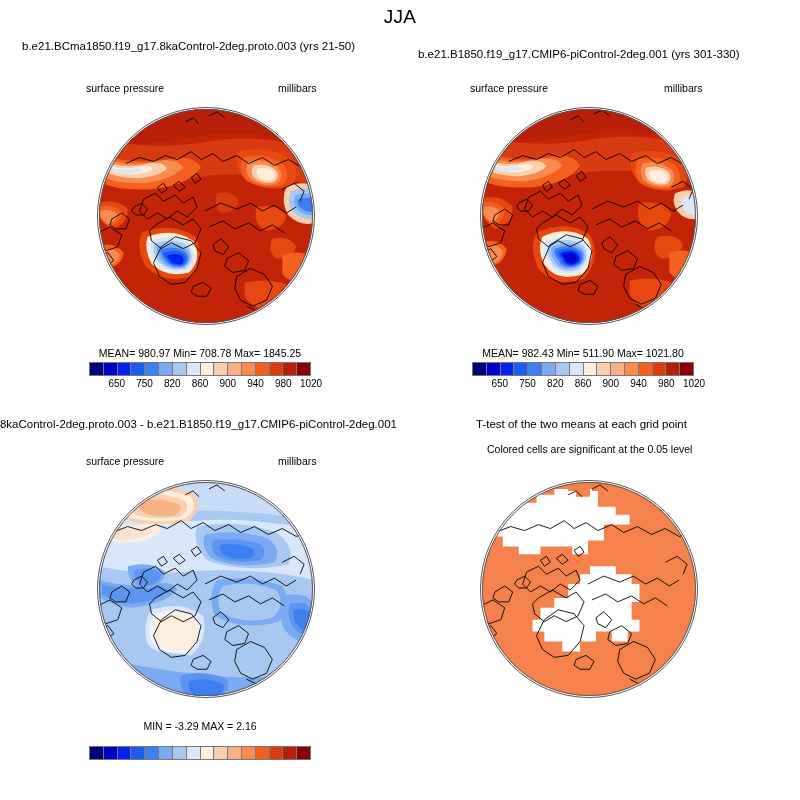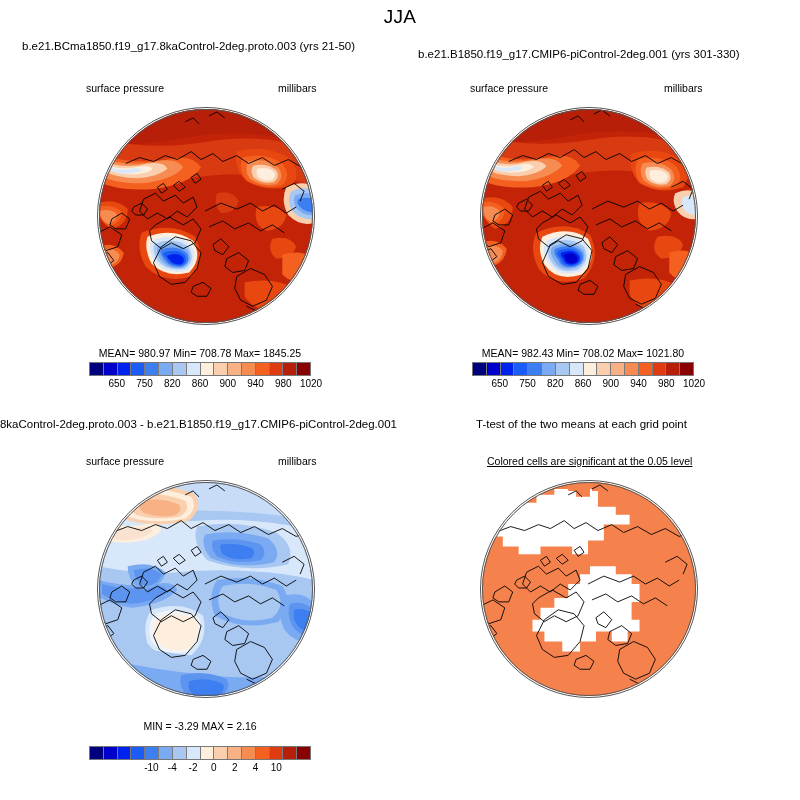--- a/index.html
+++ b/index.html
@@ -39,21 +39,21 @@
   .cap {
     font-size: 10.5px;
     white-space: nowrap;
   }
   .cap-var-1  { left: 86px;  top: 82px; }
   .cap-unit-1 { left: 278px; top: 82px; }
   .cap-var-2  { left: 470px; top: 82px; }
   .cap-unit-2 { left: 664px; top: 82px; }
   .cap-var-3  { left: 86px;  top: 455px; }
   .cap-unit-3 { left: 278px; top: 455px; }
-  .cap-sig    { left: 487px; top: 455px; text-decoration: underline; }
+  .cap-sig    { left: 487px; top: 443px; }
 
   
   .map-wrap {
     width: 218px; height: 218px;
     border-radius: 50%;
     overflow: hidden;
     border: 1px solid #555;
     box-sizing: border-box;
     background: #ffffff;
   }
@@ -377,21 +377,21 @@
       <path d="M76,78 L82,74 L88,80 L82,84 L76,78"></path>
       <path d="M94,70 L100,66 L104,72 L98,76 L94,70"></path>
       <path d="M88,14 L96,10 L102,16"></path>
       <path d="M112,8 L120,4 L128,10"></path>
     </g>
     <circle cx="109" cy="109" r="107.5" fill="none" stroke="#555" stroke-width="1"></circle>
   </svg>
 </div>
 
 <div class="abs stats" id="stats-1">MEAN= 980.97  Min= 708.78  Max= 1845.25</div>
-<div class="abs stats" id="stats-2">MEAN= 982.43  Min= 708.02  Max= 1021.80</div>
+<div class="abs stats" id="stats-2">MEAN= 982.43  Min= 511.90  Max= 1021.80</div>
 <div class="abs stats" id="stats-3">MIN =  -3.29 MAX =   2.16</div>
 
 <div class="abs cbar-wrap" id="cbar-1">
   <div class="cbar">
       <div class="seg" style="background: rgb(0, 0, 127);"></div>
       <div class="seg" style="background: rgb(0, 0, 205);"></div>
       <div class="seg" style="background: rgb(0, 34, 238);"></div>
       <div class="seg" style="background: rgb(26, 92, 245);"></div>
       <div class="seg" style="background: rgb(61, 126, 240);"></div>
       <div class="seg" style="background: rgb(122, 170, 242);"></div>
@@ -461,22 +461,13 @@
       <div class="seg" style="background: rgb(216, 232, 250);"></div>
       <div class="seg" style="background: rgb(253, 238, 221);"></div>
       <div class="seg" style="background: rgb(249, 207, 174);"></div>
       <div class="seg" style="background: rgb(247, 177, 133);"></div>
       <div class="seg" style="background: rgb(247, 140, 83);"></div>
       <div class="seg" style="background: rgb(244, 96, 31);"></div>
       <div class="seg" style="background: rgb(224, 59, 16);"></div>
       <div class="seg" style="background: rgb(183, 31, 8);"></div>
       <div class="seg" style="background: rgb(139, 0, 0);"></div>
     </div>
-  <div class="cbar-ticks">
-      <span style="left: 28.125%;">-10</span>
-      <span style="left: 37.5%;">-4</span>
-      <span style="left: 46.875%;">-2</span>
-      <span style="left: 56.25%;">0</span>
-      <span style="left: 65.625%;">2</span>
-      <span style="left: 75%;">4</span>
-      <span style="left: 84.375%;">10</span>
-    </div>
 </div>
 
 </body></html>

